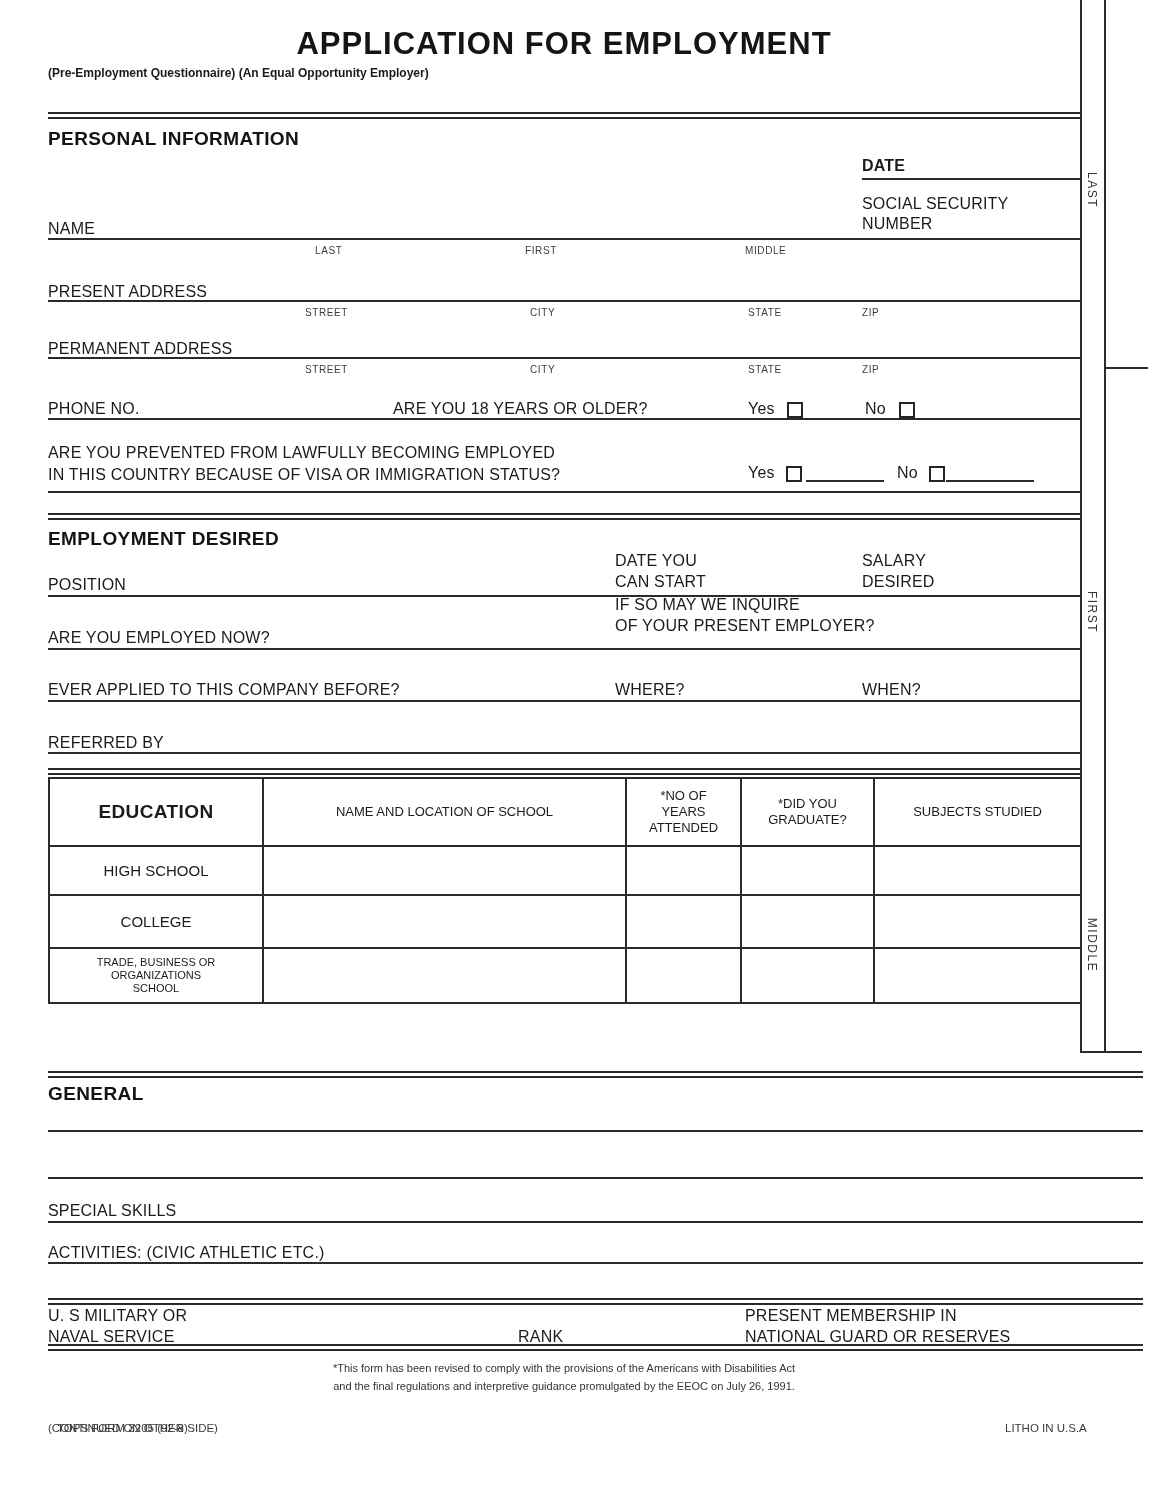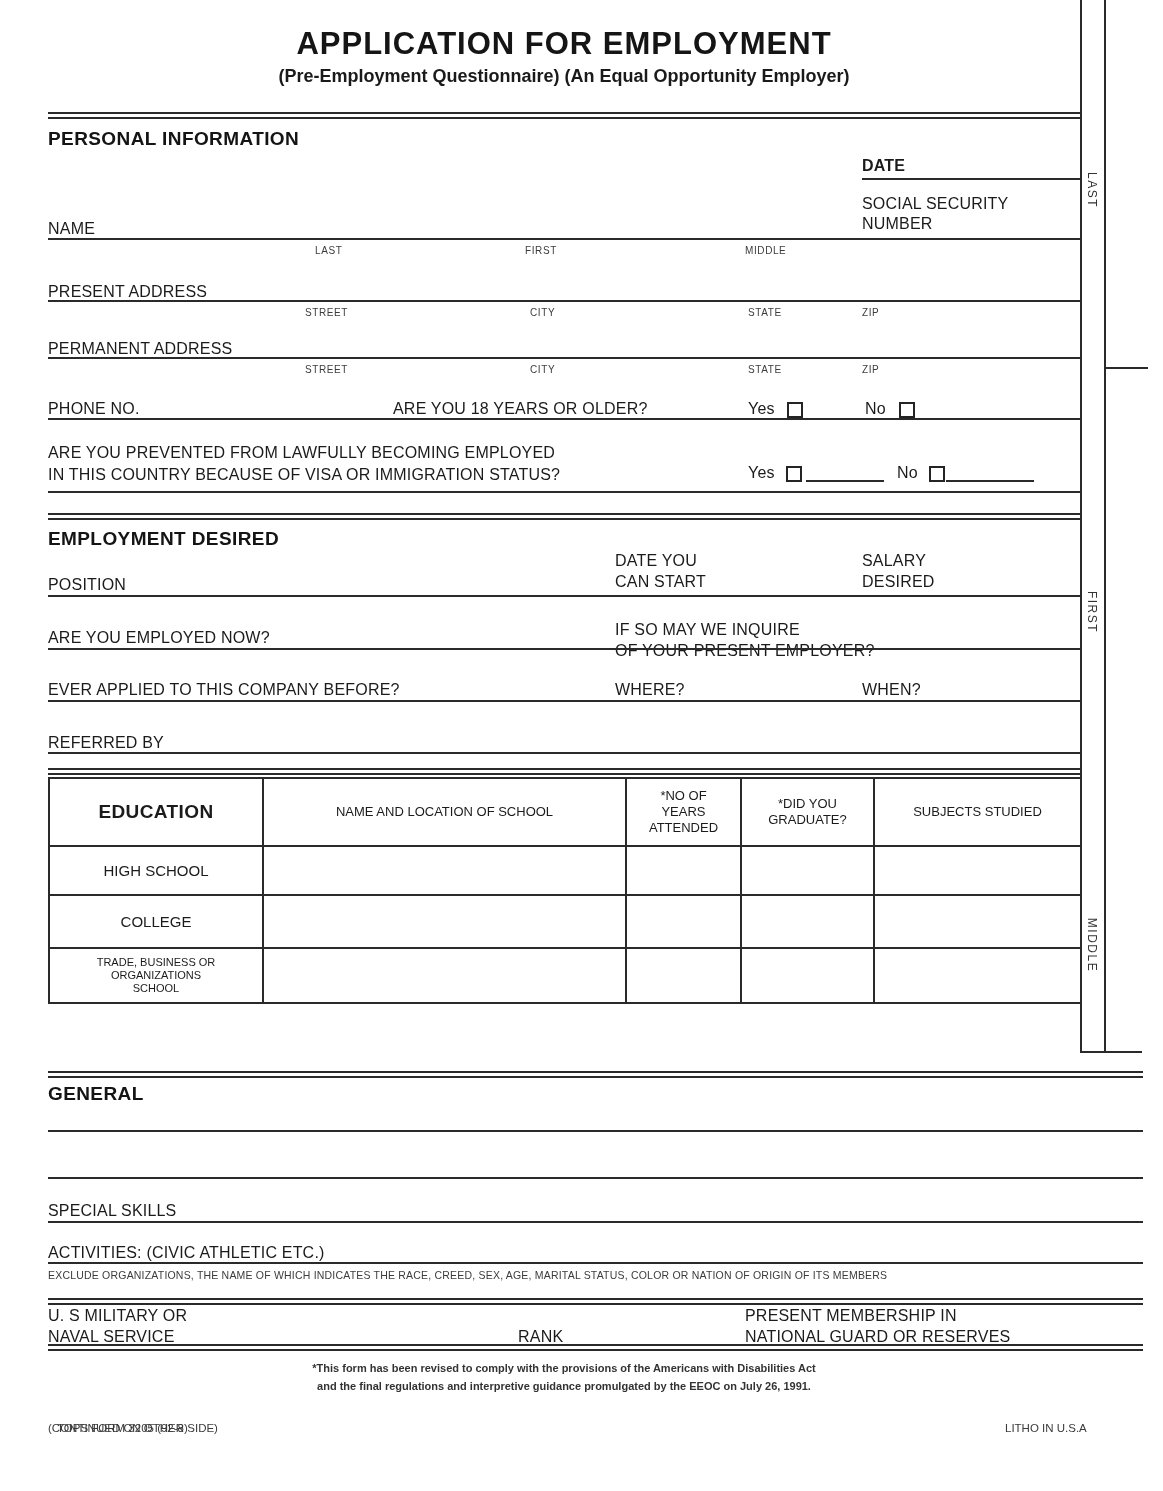--- a/index.html
+++ b/index.html
@@ -5,22 +5,22 @@
   html,body{margin:0;padding:0;background:#ffffff;}
   .page{
     position:relative;width:1163px;height:1491px;background:#ffffff;
     font-family:"Liberation Sans", sans-serif;color:#1c1c1c;overflow:hidden;
   }
   .title{
     position:absolute;left:48px;width:1032px;text-align:center;
     font-size:31px;font-weight:bold;letter-spacing:1px;white-space:nowrap;color:#151515;
   }
   .subtitle{
-    position:absolute;left:48px;width:1032px;text-align:center;
-    font-size:18px;font-weight:bold;color:#1a1a1a;white-space:nowrap;
+    position:absolute;left:48px;width:1032px;text-align:left;
+    font-size:12px;font-weight:bold;color:#1a1a1a;white-space:nowrap;
   }
   .heading{
     position:absolute;font-size:19px;font-weight:bold;letter-spacing:.4px;
     white-space:nowrap;color:#141414;
   }
   .lbl{
     position:absolute;font-size:16px;letter-spacing:.2px;line-height:21px;
     white-space:pre-line;color:#1b1b1b;
   }
   .lbl.b{font-weight:bold;}
@@ -44,21 +44,21 @@
   }
   table.edu th,table.edu td{
     border:2px solid #2a2a2a;padding:0 4px;text-align:center;vertical-align:middle;
   }
   table.edu th{font-weight:normal;font-size:13px;line-height:16px;white-space:pre-line;color:#1b1b1b;}
   table.edu th.edu-head{font-size:19px;font-weight:bold;letter-spacing:.4px;}
   table.edu td.rowlabel{font-size:15px;color:#1b1b1b;}
   table.edu td.rowlabel.small{font-size:11px;line-height:13px;white-space:pre-line;}
   .fn{
     position:absolute;left:48px;width:1032px;text-align:center;
-    font-size:11px;color:#333;white-space:nowrap;font-weight:bold;
+    font-size:11px;color:#333;white-space:nowrap;
   }
   .foot{position:absolute;font-size:11.5px;color:#3a3a3a;white-space:nowrap;}
   .foot.center{left:48px;width:1032px;text-align:left;}
 </style>
 </head>
 <body>
 
 <div class="page">
 
   <div class="title" style="top:26px">APPLICATION FOR EMPLOYMENT</div>
@@ -115,21 +115,21 @@
 
   <div class="heading" style="left:48px;top:528px">EMPLOYMENT DESIRED</div>
 
   <div class="lbl" style="left:615px;top:550px">DATE YOU
 CAN START</div>
   <div class="lbl" style="left:862px;top:550px">SALARY
 DESIRED</div>
   <div class="lbl" style="left:48px;top:574px">POSITION</div>
   <div class="rule" style="left:48px;top:595px;width:1032px"></div>
 
-  <div class="lbl" style="left:615px;top:619px">IF SO MAY WE INQUIRE
+  <div class="lbl" style="left:615px;top:594px">IF SO MAY WE INQUIRE
 OF YOUR PRESENT EMPLOYER?</div>
   <div class="lbl" style="left:48px;top:627px">ARE YOU EMPLOYED NOW?</div>
   <div class="rule" style="left:48px;top:648px;width:1032px"></div>
 
   <div class="lbl" style="left:48px;top:679px">EVER APPLIED TO THIS COMPANY BEFORE?</div>
   <div class="lbl" style="left:615px;top:679px">WHERE?</div>
   <div class="lbl" style="left:862px;top:679px">WHEN?</div>
   <div class="rule" style="left:48px;top:700px;width:1032px"></div>
 
   <div class="lbl" style="left:48px;top:732px">REFERRED BY</div>
@@ -187,21 +187,20 @@
 
   <div class="heading" style="left:48px;top:1083px">GENERAL</div>
   <div class="rule" style="left:48px;top:1130px;width:1095px"></div>
   <div class="rule" style="left:48px;top:1177px;width:1095px"></div>
 
   <div class="lbl" style="left:48px;top:1200px">SPECIAL SKILLS</div>
   <div class="rule" style="left:48px;top:1221px;width:1095px"></div>
 
   <div class="lbl" style="left:48px;top:1242px">ACTIVITIES: (CIVIC ATHLETIC ETC.)</div>
   <div class="rule" style="left:48px;top:1262px;width:1095px"></div>
-  <div class="sub" style="left:48px;top:1269px;font-size:10.5px;letter-spacing:.2px">EXCLUDE ORGANIZATIONS, THE NAME OF WHICH INDICATES THE RACE, CREED, SEX, AGE, MARITAL STATUS, COLOR OR NATION OF ORIGIN OF ITS MEMBERS</div>
 
   <div class="divider" style="left:48px;top:1298px;width:1095px"></div>
 
   <div class="lbl" style="left:48px;top:1305px">U. S MILITARY OR
 NAVAL SERVICE</div>
   <div class="lbl" style="left:518px;top:1326px">RANK</div>
   <div class="lbl" style="left:745px;top:1305px">PRESENT MEMBERSHIP IN
 NATIONAL GUARD OR RESERVES</div>
   <div class="divider" style="left:48px;top:1344px;width:1095px"></div>
 

